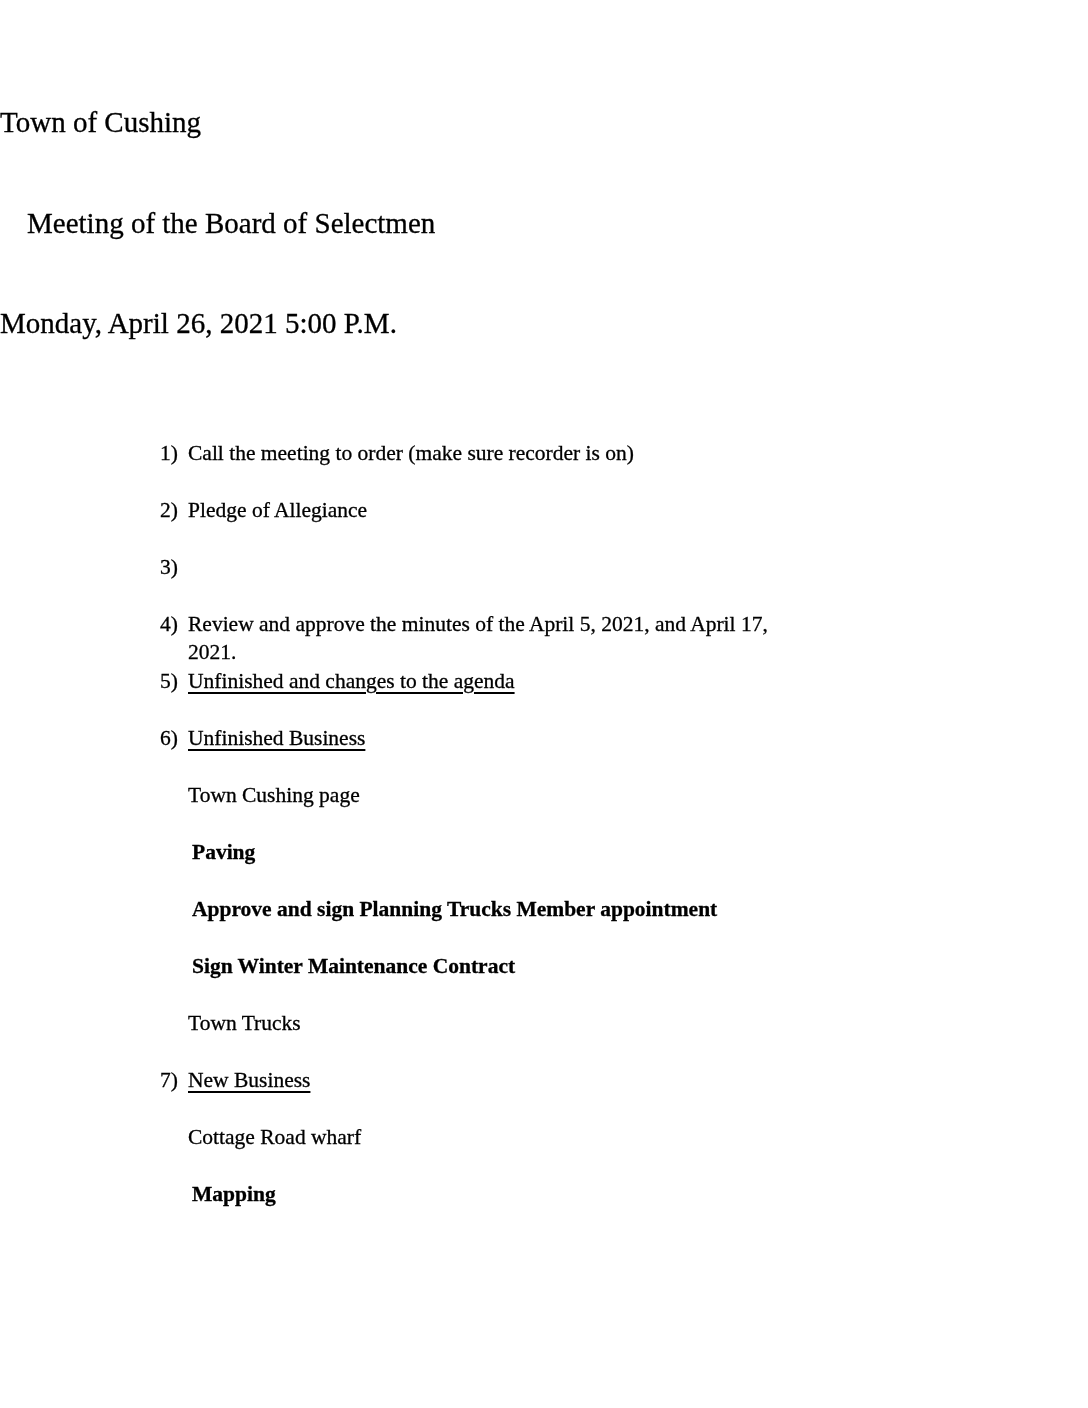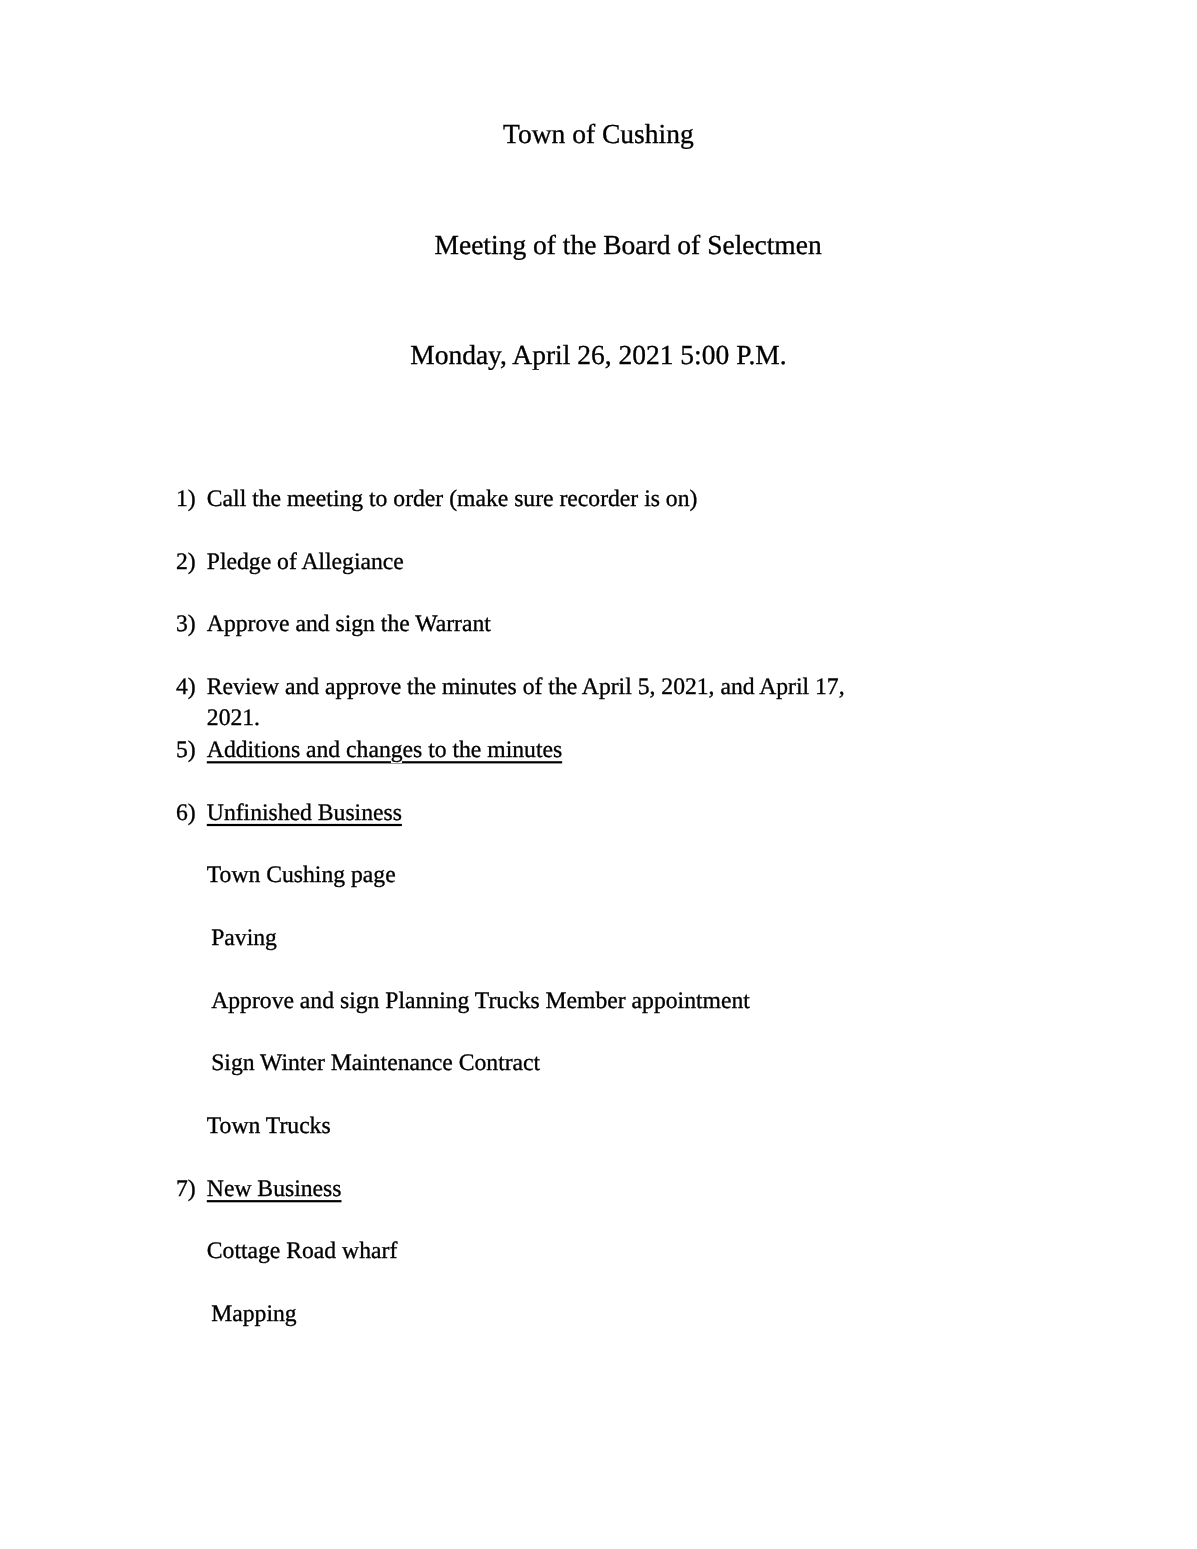--- a/index.html
+++ b/index.html
@@ -11,38 +11,38 @@
     background: #ffffff;
     color: #000000;
     font-family: "Liberation Serif", "DejaVu Serif", serif;
     font-size: 21.5px;
     line-height: 28.5px;
     overflow: hidden;
     -webkit-text-stroke: 0.3px currentColor;
   }
   .header {
     padding-top: 39px;
-    text-align: center;
-    font-size: 25px;
+    text-align: left;
+    font-size: 29px;
     line-height: 33.5px;
     white-space: pre;
   }
   .header .h-line { display: block; }
   .header .h-line2 { position: relative; left: 27px; }
   .content {
     margin-top: 31px;
     margin-left: 160px;
     width: 760px;
   }
   .line { display: flex; align-items: baseline; }
   .line.gap { margin-top: 28.5px; }
   .num { flex: 0 0 28px; width: 28px; }
   .txt { flex: 0 1 auto; }
   .sub { padding-left: 28px; }
-  .off4 { margin-left: 4px; }
+  .off4 { margin-left: 4px; font-weight: bold; }
   .u .txt, .u .txt span {
     text-decoration: underline;
     text-decoration-thickness: 2px;
     text-underline-offset: 4px;
   }
 </style>
 </head>
 <body>
 
 <div class="page">
@@ -60,31 +60,30 @@
       <span class="txt">Call the meeting to order (make sure recorder is on)</span>
     </div>
 
     <div class="line gap">
       <span class="num">2)</span>
       <span class="txt">Pledge of Allegiance</span>
     </div>
 
     <div class="line gap">
       <span class="num">3)</span>
-      <span class="txt">Approve and sign the Warrant</span>
     </div>
 
     <div class="line gap">
       <span class="num">4)</span>
       <span class="txt"><span>Review and approve the minutes of the April 5, 2021, and April 17,</span><br><span>2021.</span></span>
     </div>
 
     <div class="line u">
       <span class="num">5)</span>
-      <span class="txt">Additions and changes to the minutes</span>
+      <span class="txt">Unfinished and changes to the agenda</span>
     </div>
 
     <div class="line gap u">
       <span class="num">6)</span>
       <span class="txt">Unfinished Business</span>
     </div>
 
     <div class="line gap sub">
       <span class="txt">Town Cushing page</span>
     </div>

